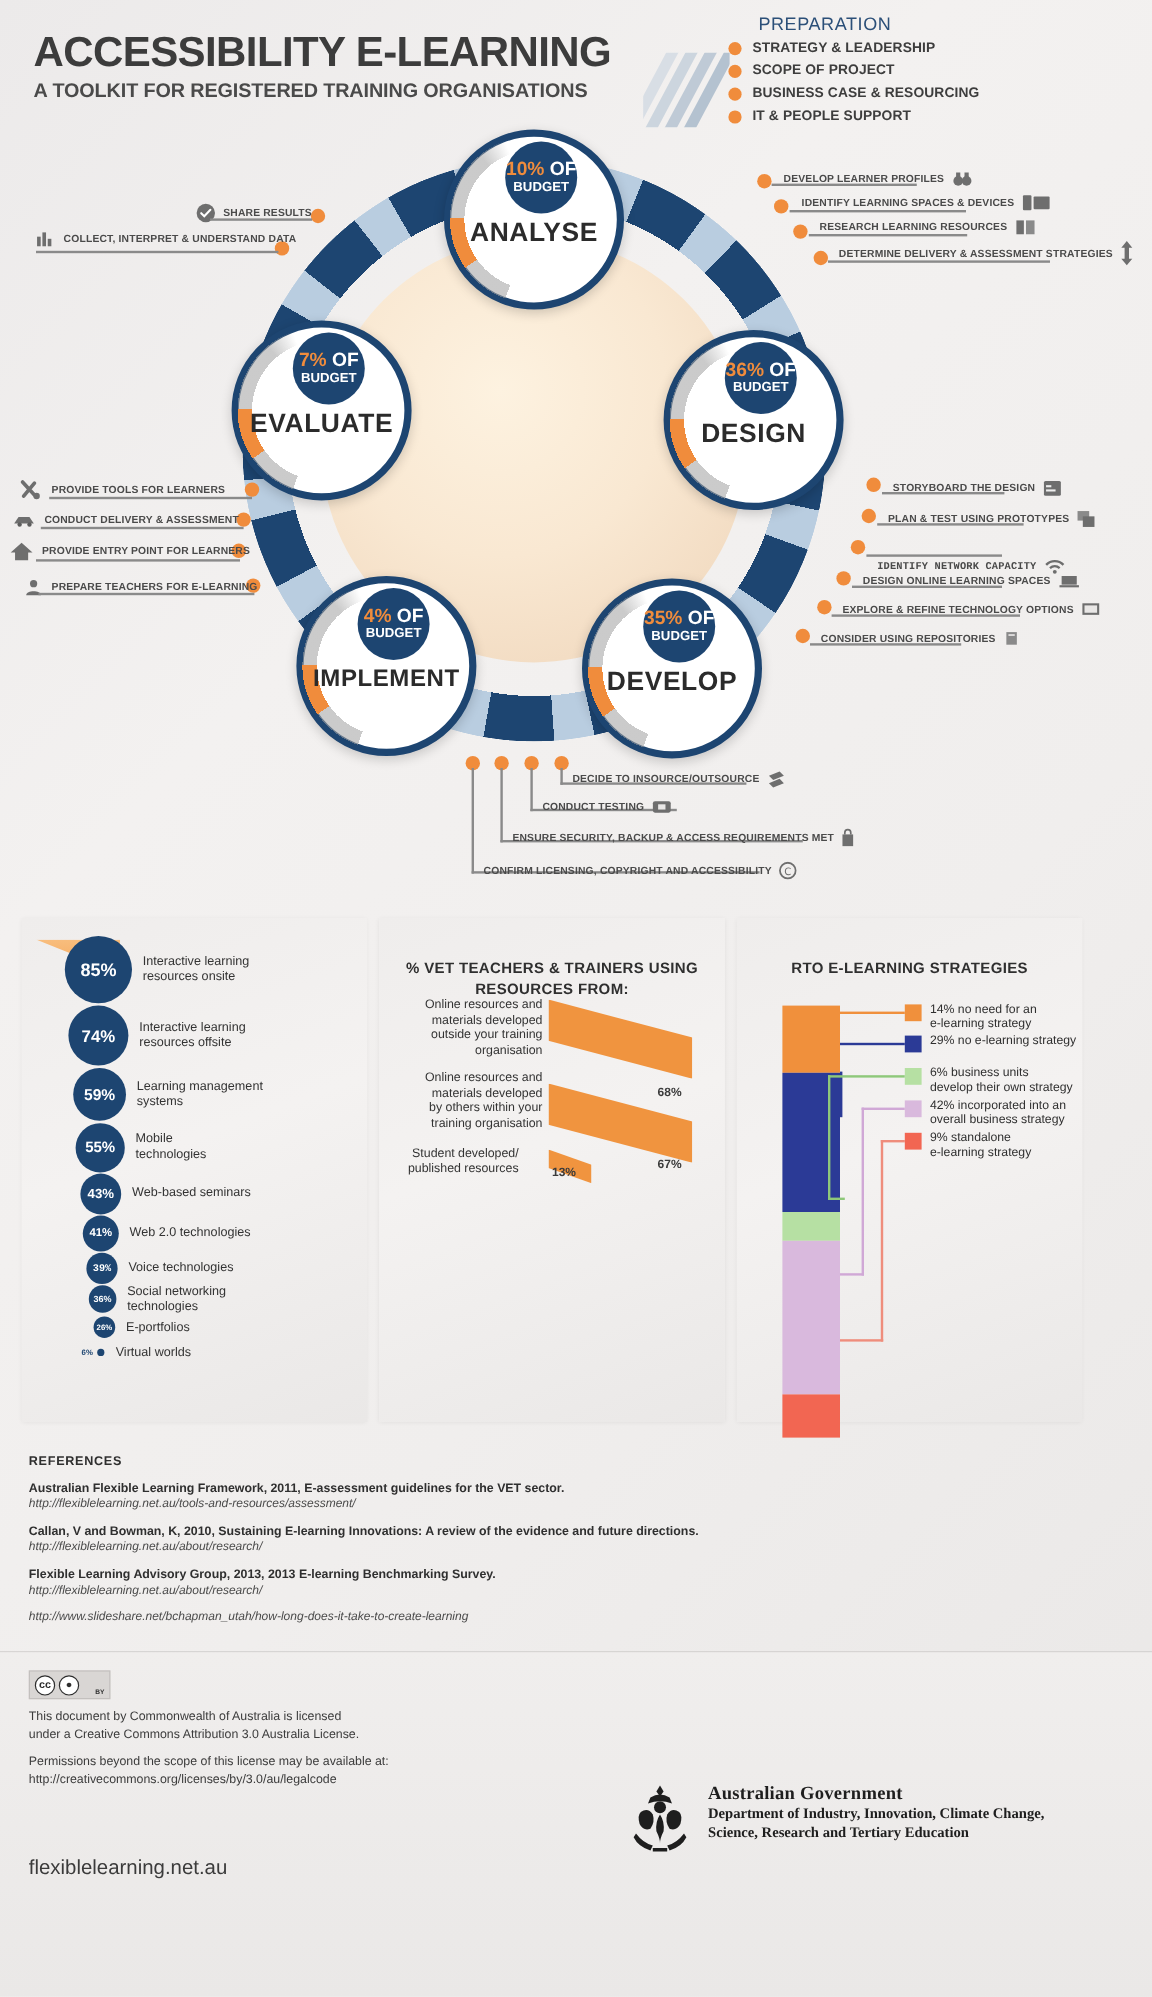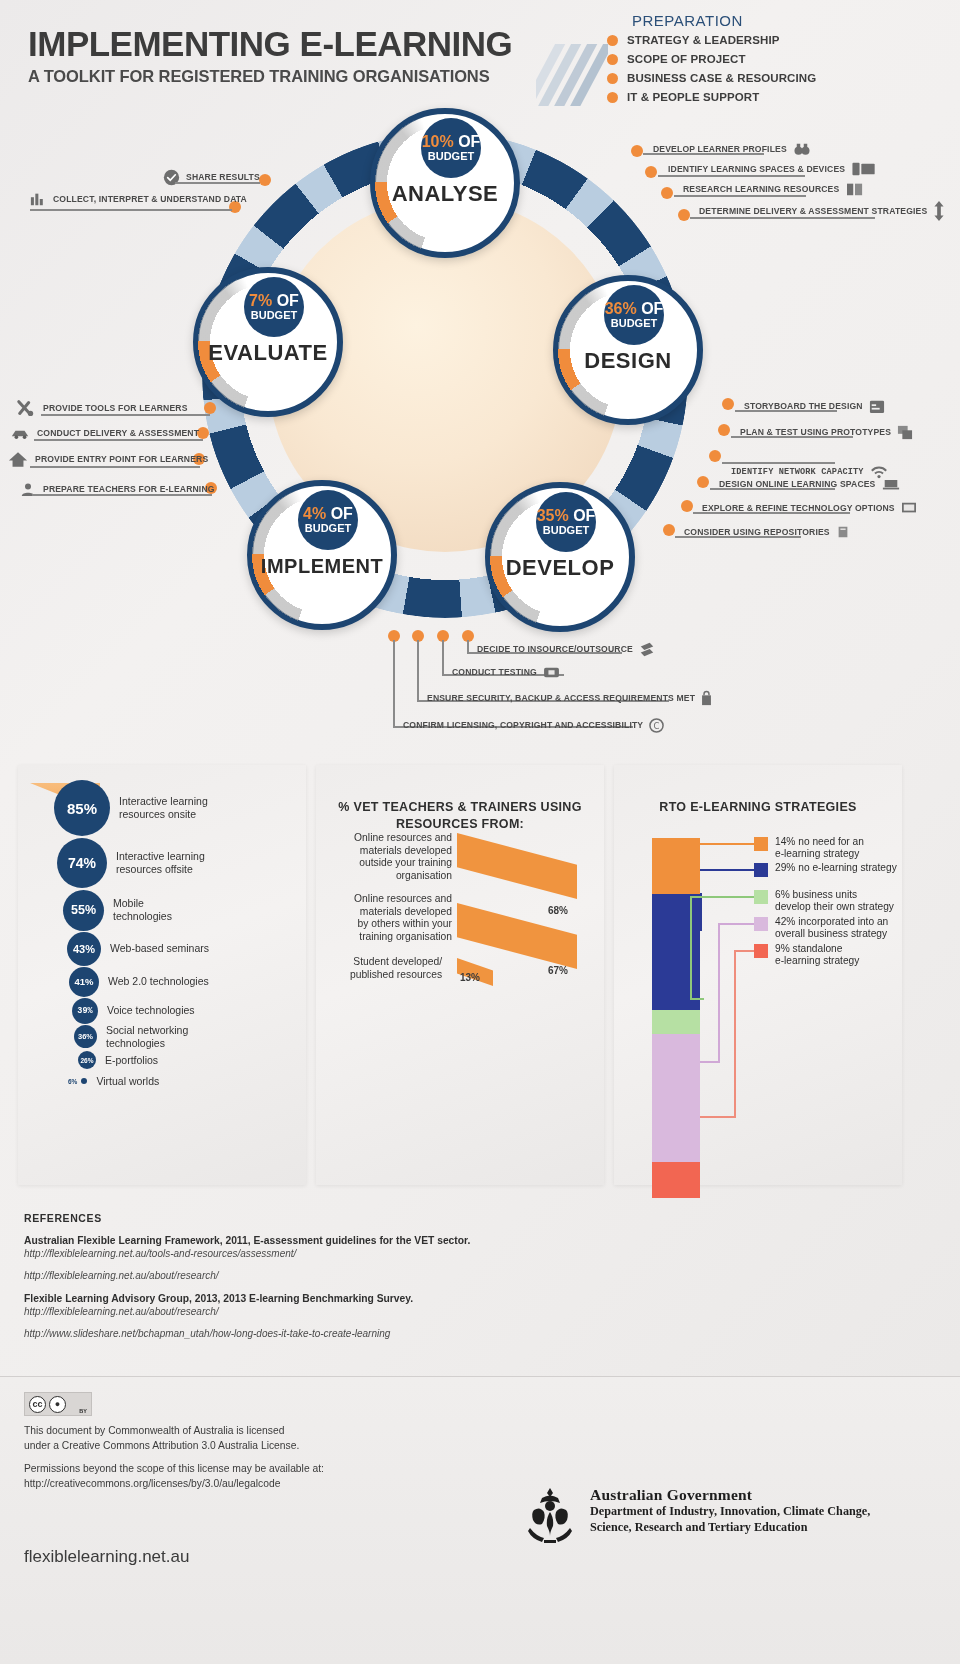--- a/index.html
+++ b/index.html
@@ -205,21 +205,21 @@
   }
   #gov-text .g2 {
     font-family:"Liberation Serif", serif; font-size:12.2px; font-weight:bold; color:#1e1e1e;
     line-height:1.28; white-space:pre-line;
   }
 </style>
 </head>
 <body>
 
 <div class="abs" id="header-title">
-  <div class="main">IMPLEMENTING E-LEARNING</div>
+  <div class="main">ACCESSIBILITY E-LEARNING</div>
   <div class="sub">A TOOLKIT FOR REGISTERED TRAINING ORGANISATIONS</div>
 </div>
 
 <div class="abs" id="prep-stripes">
   <i></i>
     <i></i>
     <i></i>
     <i></i>
 </div>
 
@@ -555,20 +555,25 @@
     <div class="bubble-row" style="padding-left:36px; height:58px;">
       <span class="bubble" style="width:56px;height:56px;font-size:15px;">85%</span>
       <span class="bubble-label">Interactive learning
 resources onsite</span>
     </div>
     <div class="bubble-row" style="padding-left:39px; height:52px;">
       <span class="bubble" style="width:50px;height:50px;font-size:14px;">74%</span>
       <span class="bubble-label">Interactive learning
 resources offsite</span>
     </div>
+    <div class="bubble-row" style="padding-left:43px; height:46px;">
+      <span class="bubble" style="width:44px;height:44px;font-size:13px;">59%</span>
+      <span class="bubble-label">Learning management
+systems</span>
+    </div>
     <div class="bubble-row" style="padding-left:45px; height:42px;">
       <span class="bubble" style="width:41px;height:41px;font-size:12.5px;">55%</span>
       <span class="bubble-label">Mobile
 technologies</span>
     </div>
     <div class="bubble-row" style="padding-left:49px; height:35px;">
       <span class="bubble" style="width:34px;height:34px;font-size:11px;">43%</span>
       <span class="bubble-label">Web-based seminars</span>
     </div>
     <div class="bubble-row" style="padding-left:51px; height:31px;">
@@ -609,21 +614,21 @@
 materials developed
 outside your training
 organisation</span>
 </div>
 <div class="band-row" style="left:340px; top:893px; width:112px; justify-content:flex-end;">
   <span class="band-text">Online resources and
 materials developed
 by others within your
 training organisation</span>
 </div>
-<div class="band-row" style="left:340px; top:956px; width:112px; justify-content:center;">
+<div class="band-row" style="left:340px; top:956px; width:112px; justify-content:flex-start;">
   <span class="band-text">Student developed/
 published resources</span>
 </div>
 <div class="abs" style="left:548px; top:900px;">
   <span class="band-val">68%</span>
 </div>
 <div class="abs" style="left:548px; top:960px;">
   <span class="band-val">67%</span>
 </div>
 <div class="abs" style="left:460px; top:967px;">
@@ -682,20 +687,21 @@
 e-learning strategy</span>
 </div>
 
 <div id="references">
   <div class="rtitle">REFERENCES</div>
   <div class="ref-item">
     <div class="rtx">Australian Flexible Learning Framework, 2011, E-assessment guidelines for the VET sector.</div>
     <div class="rurl">http://flexiblelearning.net.au/tools-and-resources/assessment/</div>
   </div>
   <div class="ref-item">
+    <div class="rtx">Callan, V and Bowman, K, 2010, Sustaining E-learning Innovations: A review of the evidence and future directions.</div>
     <div class="rurl">http://flexiblelearning.net.au/about/research/</div>
   </div>
   <div class="ref-item">
     <div class="rtx">Flexible Learning Advisory Group, 2013, 2013 E-learning Benchmarking Survey.</div>
     <div class="rurl">http://flexiblelearning.net.au/about/research/</div>
   </div>
   <div id="ref-extra">http://www.slideshare.net/bchapman_utah/how-long-does-it-take-to-create-learning</div>
 </div>
 
 <div id="footer-divider"></div>

